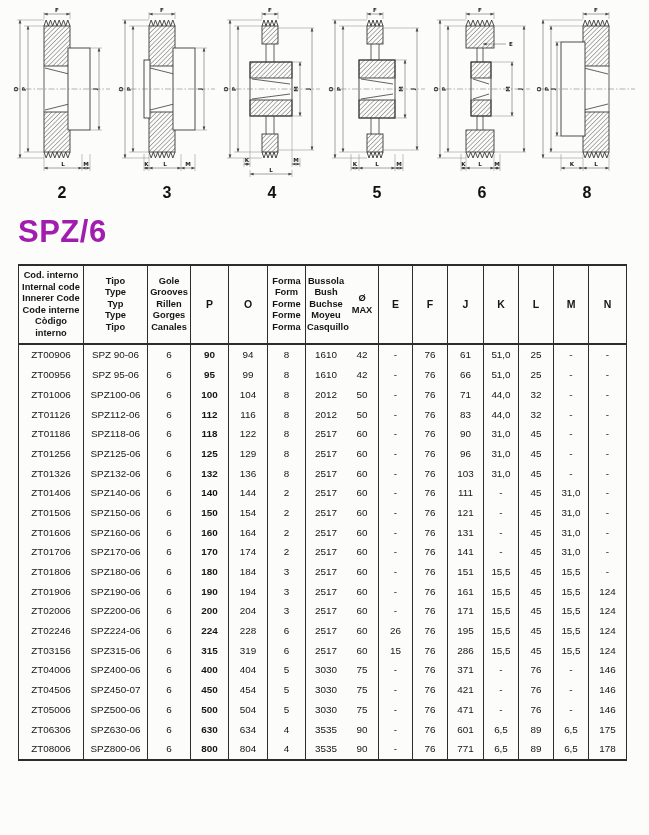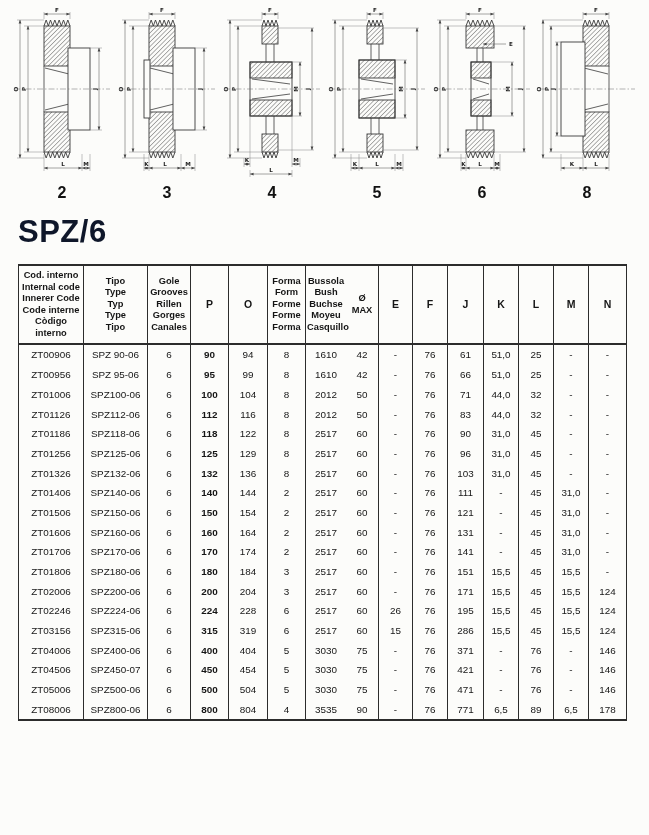--- a/index.html
+++ b/index.html
@@ -15,21 +15,21 @@
   .zz{fill:none;stroke:#3a3a3a;stroke-width:0.9;}
   .blk{stroke:#3a3a3a;stroke-width:0.9;}
   .thin{stroke:#3a3a3a;stroke-width:0.8;fill:none;}
   .dim{stroke:#5a5a5a;stroke-width:0.55;}
   .ext{stroke:#7a7a7a;stroke-width:0.45;}
   .dlbl{font:700 5.6px "DejaVu Sans",sans-serif;fill:#222;}
   .cl{stroke:#6a6a6a;stroke-width:0.5;stroke-dasharray:6 2 1.5 2;}
   
   .heading{
     margin:12px 0 14px 18px;font-size:31px;font-weight:700;letter-spacing:.5px;
-    font-family:"Liberation Sans",sans-serif;color:#0f172a;
+    font-family:"Liberation Sans",sans-serif;color:#a21caf;
   }
   
   table.spec{
     border-collapse:separate;border-spacing:0;table-layout:fixed;
     width:607px;margin-left:18px;
     border-left:1px solid #2c2c2c;border-right:1px solid #2c2c2c;
     border-top:2px solid #2c2c2c;border-bottom:2.5px solid #2c2c2c;
   }
   table.spec th{
     border-right:1px solid #2c2c2c;border-bottom:2px solid #2c2c2c;
@@ -633,20 +633,37 @@
           <td>60</td>
           <td>-</td>
           <td>76</td>
           <td>151</td>
           <td>15,5</td>
           <td>45</td>
           <td>15,5</td>
           <td>-</td>
         </tr>
         <tr>
+          <td>ZT01906</td>
+          <td>SPZ190-06</td>
+          <td>6</td>
+          <td class="b">190</td>
+          <td>194</td>
+          <td>3</td>
+          <td class="no-r">2517</td>
+          <td>60</td>
+          <td>-</td>
+          <td>76</td>
+          <td>161</td>
+          <td>15,5</td>
+          <td>45</td>
+          <td>15,5</td>
+          <td>124</td>
+        </tr>
+        <tr>
           <td>ZT02006</td>
           <td>SPZ200-06</td>
           <td>6</td>
           <td class="b">200</td>
           <td>204</td>
           <td>3</td>
           <td class="no-r">2517</td>
           <td>60</td>
           <td>-</td>
           <td>76</td>
@@ -735,20 +752,37 @@
           <td>75</td>
           <td>-</td>
           <td>76</td>
           <td>471</td>
           <td>-</td>
           <td>76</td>
           <td>-</td>
           <td>146</td>
         </tr>
         <tr>
+          <td>ZT06306</td>
+          <td>SPZ630-06</td>
+          <td>6</td>
+          <td class="b">630</td>
+          <td>634</td>
+          <td>4</td>
+          <td class="no-r">3535</td>
+          <td>90</td>
+          <td>-</td>
+          <td>76</td>
+          <td>601</td>
+          <td>6,5</td>
+          <td>89</td>
+          <td>6,5</td>
+          <td>175</td>
+        </tr>
+        <tr>
           <td>ZT08006</td>
           <td>SPZ800-06</td>
           <td>6</td>
           <td class="b">800</td>
           <td>804</td>
           <td>4</td>
           <td class="no-r">3535</td>
           <td>90</td>
           <td>-</td>
           <td>76</td>

